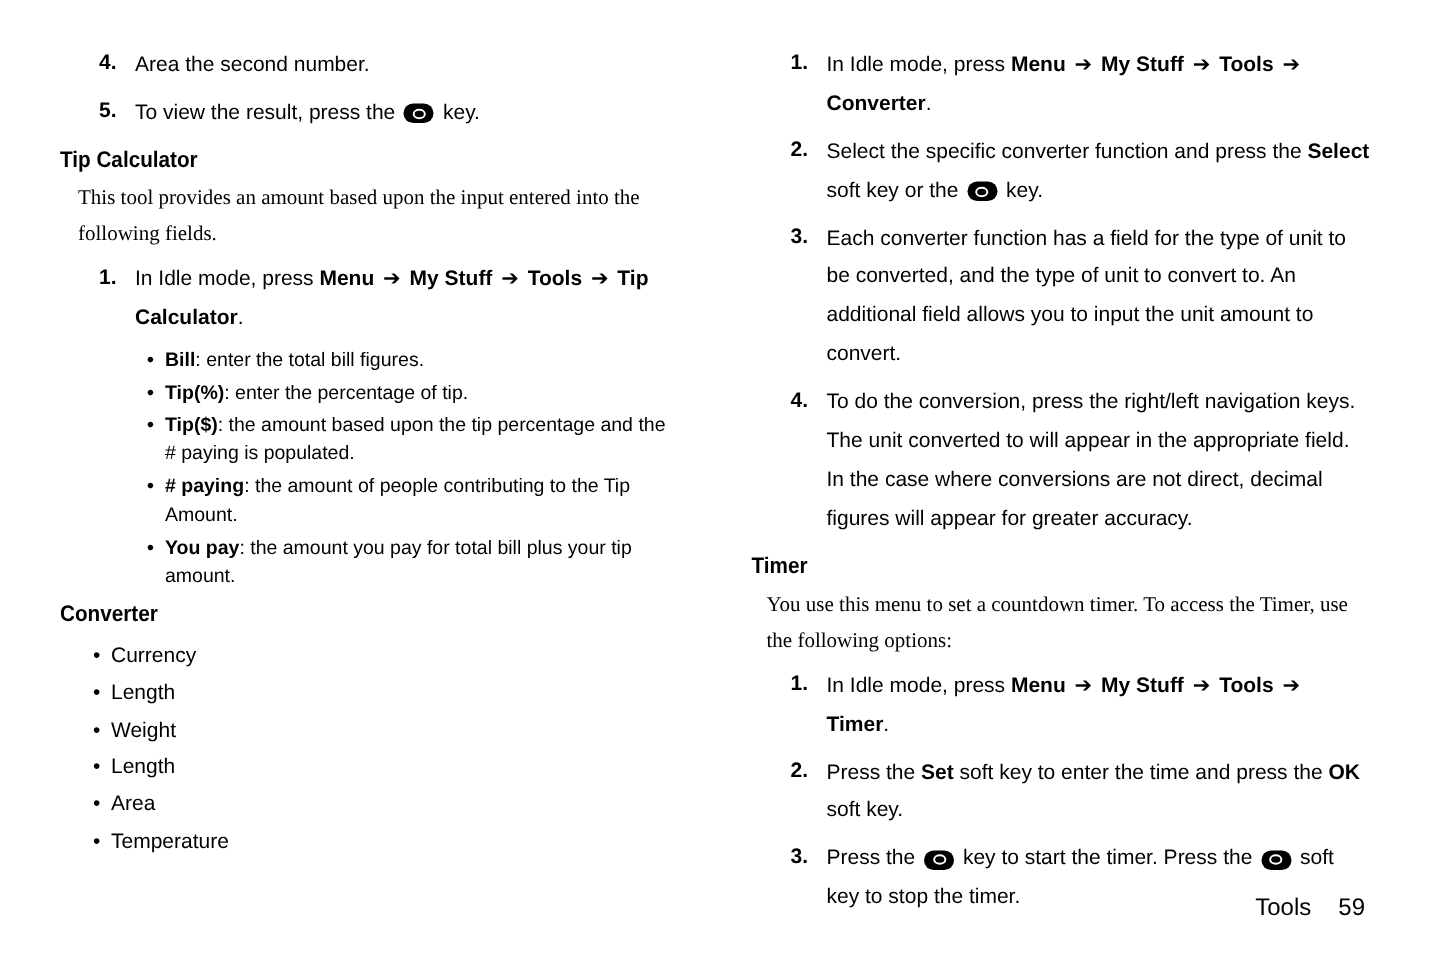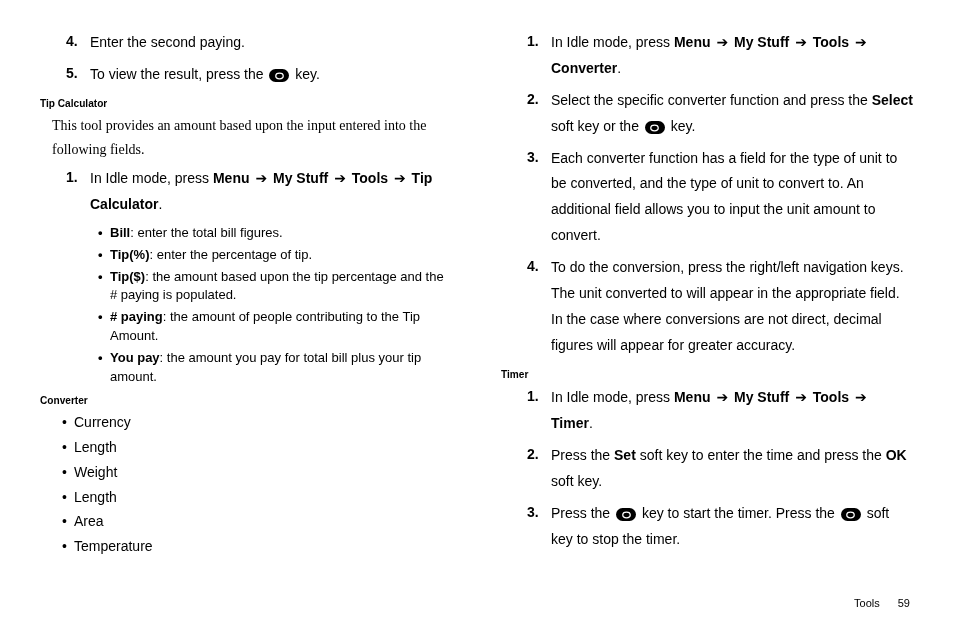--- a/index.html
+++ b/index.html
@@ -16,21 +16,21 @@
     gap: 48px;
     height: 590px;
   }
   .col {
     flex: 1;
     font-size: 14px;
     line-height: 1.7;
   }
   .heading {
     font-weight: 700;
-    font-size: 11px;
+    font-size: 15px;
     font-family: Arial, sans-serif;
     margin: 4px 0 2px 0;
     letter-spacing: 0;
     font-stretch: condensed;
   }
   .heading span { display:inline-block; transform: scaleX(0.92); transform-origin:left; }
   .intro {
     margin: 0 0 4px 12px;
     font-family: Liberation Serif, serif;
   }
@@ -73,35 +73,35 @@
     background: #000;
     border-radius: 7px / 7px;
     vertical-align: -2px;
     margin: 0 2px;
   }
   .key-icon svg { width: 13px; height: 10px; }
   .footer {
     position: absolute;
     right: 44px;
     top: 597px;
-    font-size: 11px;
+    font-size: 16px;
     color: #000;
   }
   .footer .lbl { margin-right: 18px; }
 </style>
 </head>
 <body>
 
 <div class="page">
 
   <div class="col">
 
     <div class="ol-item">
       <div class="ol-num">4.</div>
-      <div class="ol-body">Enter the second paying.</div>
+      <div class="ol-body">Area the second number.</div>
     </div>
 
     <div class="ol-item">
       <div class="ol-num">5.</div>
       <div class="ol-body">
         <span>To view the result, press the </span><span class="key-icon">
             <svg viewBox="0 0 14 10">
               <ellipse cx="7" cy="5" rx="4" ry="3" fill="none" stroke="#fff" stroke-width="1.4"></ellipse>
             </svg>
           </span><span> key.</span>
@@ -191,20 +191,21 @@
       <div class="ol-num">3.</div>
       <div class="ol-body">Each converter function has a field for the type of unit to be converted, and the type of unit to convert to. An additional field allows you to input the unit amount to convert.</div>
     </div>
 
     <div class="ol-item">
       <div class="ol-num">4.</div>
       <div class="ol-body">To do the conversion, press the right/left navigation keys. The unit converted to will appear in the appropriate field. In the case where conversions are not direct, decimal figures will appear for greater accuracy.</div>
     </div>
 
     <div class="heading"><span>Timer</span></div>
+    <div class="intro" style="margin-left:10px">You use this menu to set a countdown timer. To access the Timer, use the following options:</div>
 
     <div class="ol-item">
       <div class="ol-num">1.</div>
       <div class="ol-body">
         <span>In Idle mode, press </span><b><span>Menu</span> <span class="arrow">➔</span> <span>My Stuff</span> <span class="arrow">➔</span> <span>Tools</span> <span class="arrow">➔</span> <span>Timer</span></b><span>.</span>
       </div>
     </div>
 
     <div class="ol-item">
       <div class="ol-num">2.</div>

